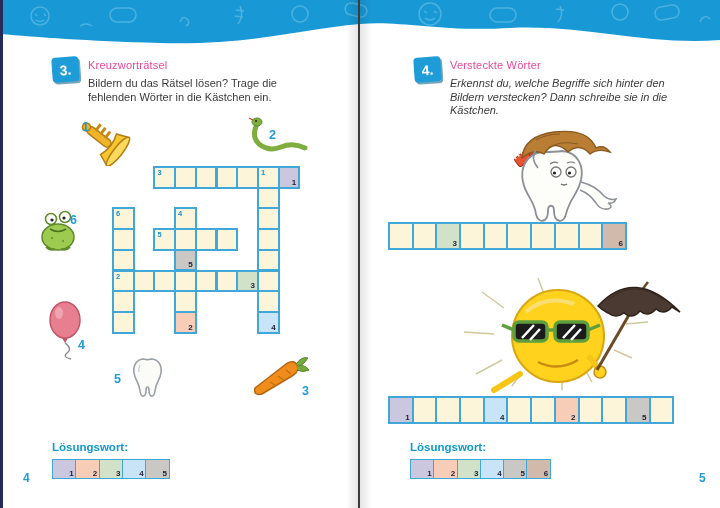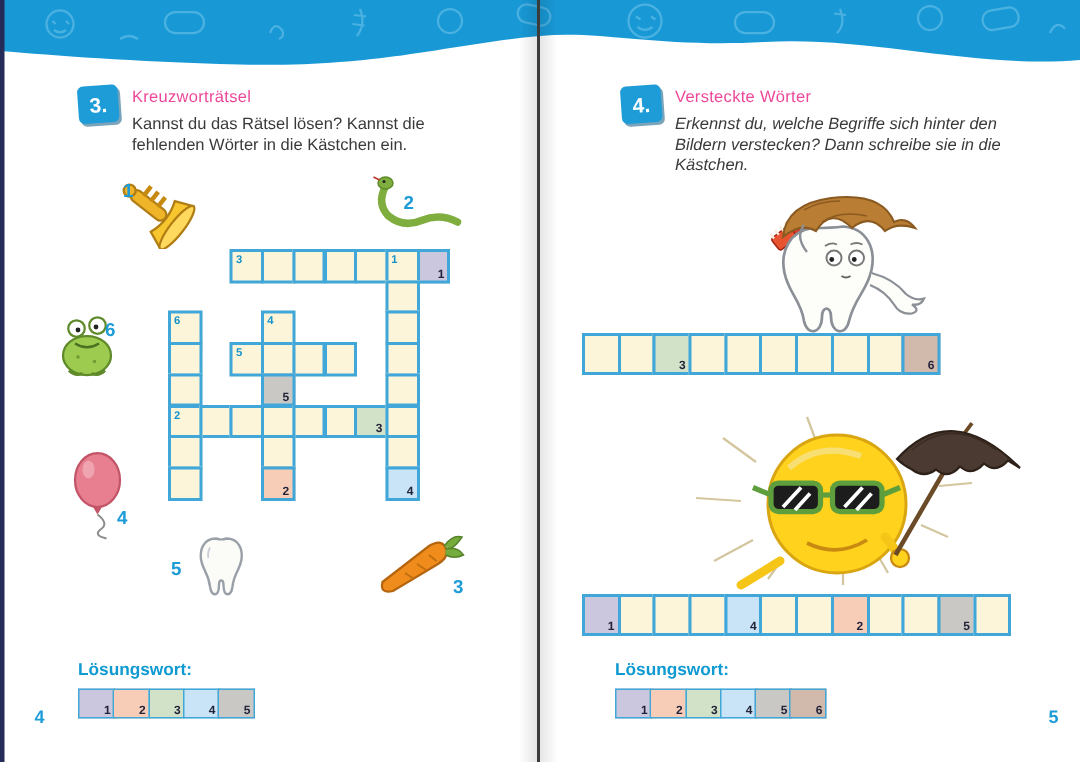--- a/index.html
+++ b/index.html
@@ -72,21 +72,21 @@
     </g>
   </svg>
 
   <div class="left-edge"></div>
 
   <div>
     <div class="badge" style="left:52px;top:57px;">
       <span>3.</span>
     </div>
     <div class="title" style="left:88px;top:59px;">Kreuzworträtsel</div>
-    <p class="instr" style="left:88px;top:77px;width:214px;">Kannst du das Rätsel lösen? Kannst die fehlenden Wörter in die Kästchen ein.</p>
+    <p class="instr" style="left:88px;top:77px;width:214px;">Bildern du das Rätsel lösen? Trage die fehlenden Wörter in die Kästchen ein.</p>
 
     <div class="img" style="left:74px;top:114px;">
       <span class="img-label" style="left:8px;top:6px;">1</span>
       <svg width="58" height="52" viewBox="0 0 58 52">
         <g transform="rotate(38 29 26)">
           <path d="M36,13 L48,8 Q54,26 48,44 L36,39 Q41,26 36,13 Z" fill="#f7c52e" stroke="#b07d15" stroke-width="1.5"></path>
           <ellipse cx="48" cy="26" rx="4.5" ry="18" fill="#ffd95e" stroke="#b07d15" stroke-width="1.5"></ellipse>
           <rect x="10" y="22" width="28" height="8" rx="4" fill="#f0b429" stroke="#b07d15" stroke-width="1.5"></rect>
           <rect x="16" y="15" width="3" height="8" fill="#c78a10"></rect>
           <rect x="22" y="15" width="3" height="8" fill="#c78a10"></rect>

